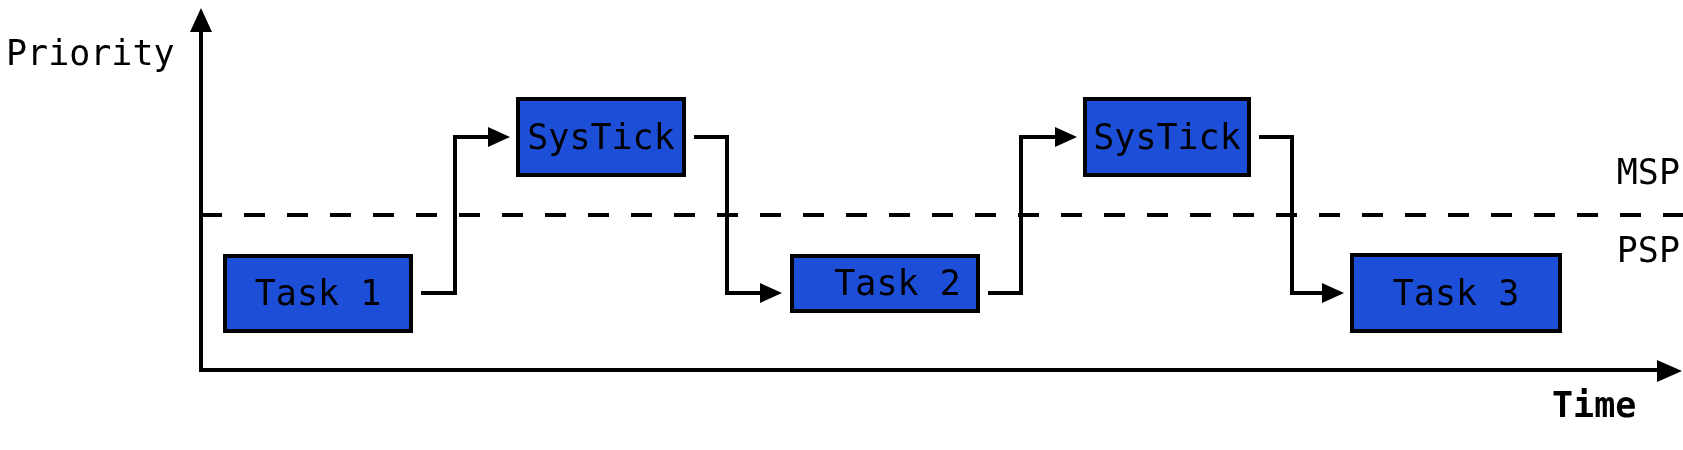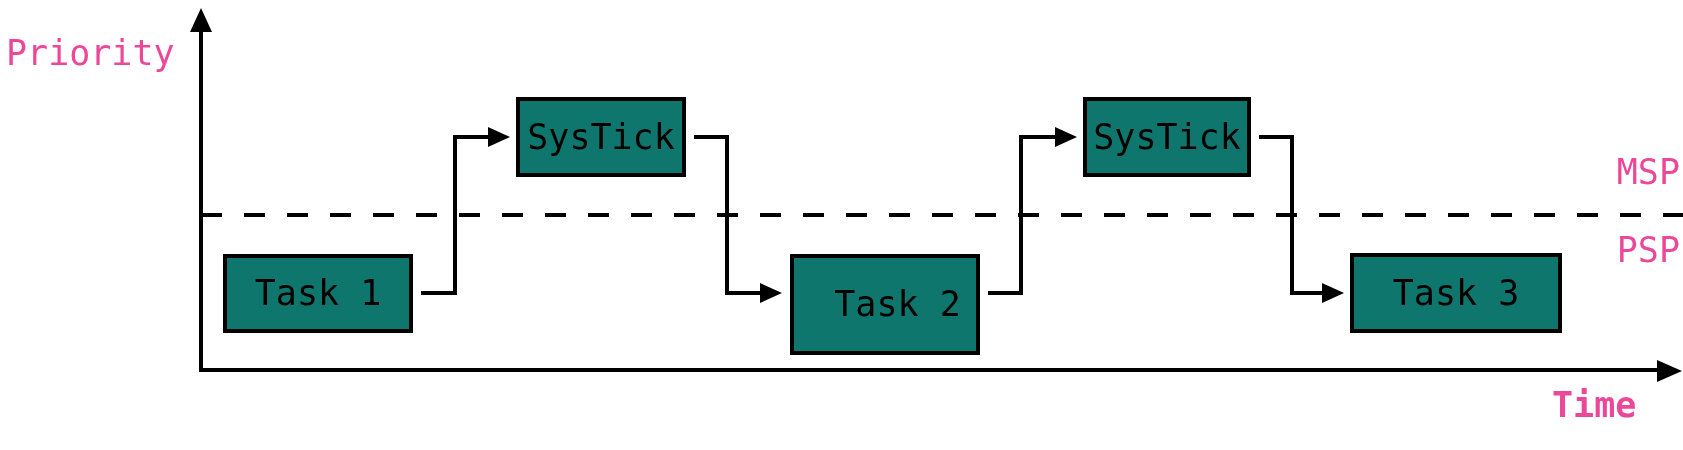--- a/index.html
+++ b/index.html
@@ -26,27 +26,27 @@
     top: 213px;
     width: 1482px;
     height: 4px;
     background: repeating-linear-gradient(90deg, #000 0 21px, transparent 21px 43px);
   }
   .lbl {
     position: absolute;
     font-size: 35px;
     line-height: 1;
     white-space: pre;
-    color: #ec4899;
+    color: #000000;
   }
   .box {
     position: absolute;
     box-sizing: border-box;
     border: 4px solid #000000;
-    background: #0f766e;
+    background: #1d4ed8;
     display: flex;
     align-items: center;
     justify-content: center;
     font-size: 35px;
     line-height: 1;
   }
   .tri {
     position: absolute;
     width: 0;
     height: 0;
@@ -67,21 +67,21 @@
   .y-arrow { left: 190px; top: 8px; }
   .x-arrow { left: 1657px; top: 360px; border-top-width: 11px; border-bottom-width: 11px; border-left-width: 25px; }
   
   .priority { left: 6px;    top: 36px; }
   .time     { left: 1552px; top: 388px; font-weight: bold; }
   .msp      { right: 3px;   top: 155px; }
   .psp      { right: 3px;   top: 233px; margin-left: 40px; }
   
   .task1    { left: 223px;  top: 254px; width: 190px; height: 79px; }
   .systick1 { left: 516px;  top: 97px;  width: 170px; height: 80px; }
-  .task2    { left: 790px;  top: 254px; width: 190px; height: 101px; padding-left: 25px; }
+  .task2    { left: 790px;  top: 254px; width: 190px; height: 59px; padding-left: 25px; }
   .systick2 { left: 1083px; top: 97px;  width: 168px; height: 80px; }
   .task3    { left: 1350px; top: 253px; width: 212px; height: 80px; }
   
   .c1-stub  { left: 421px; top: 291px; width: 36px;  height: 4px; }
   .c1-vert  { left: 453px; top: 135px; width: 4px;   height: 160px; }
   .c1-top   { left: 453px; top: 135px; width: 38px;  height: 4px; }
   .c1-arr   { left: 488px; top: 127px; }
   
   .c2-stub  { left: 694px; top: 135px; width: 35px;  height: 4px; }
   .c2-vert  { left: 725px; top: 135px; width: 4px;   height: 160px; }

